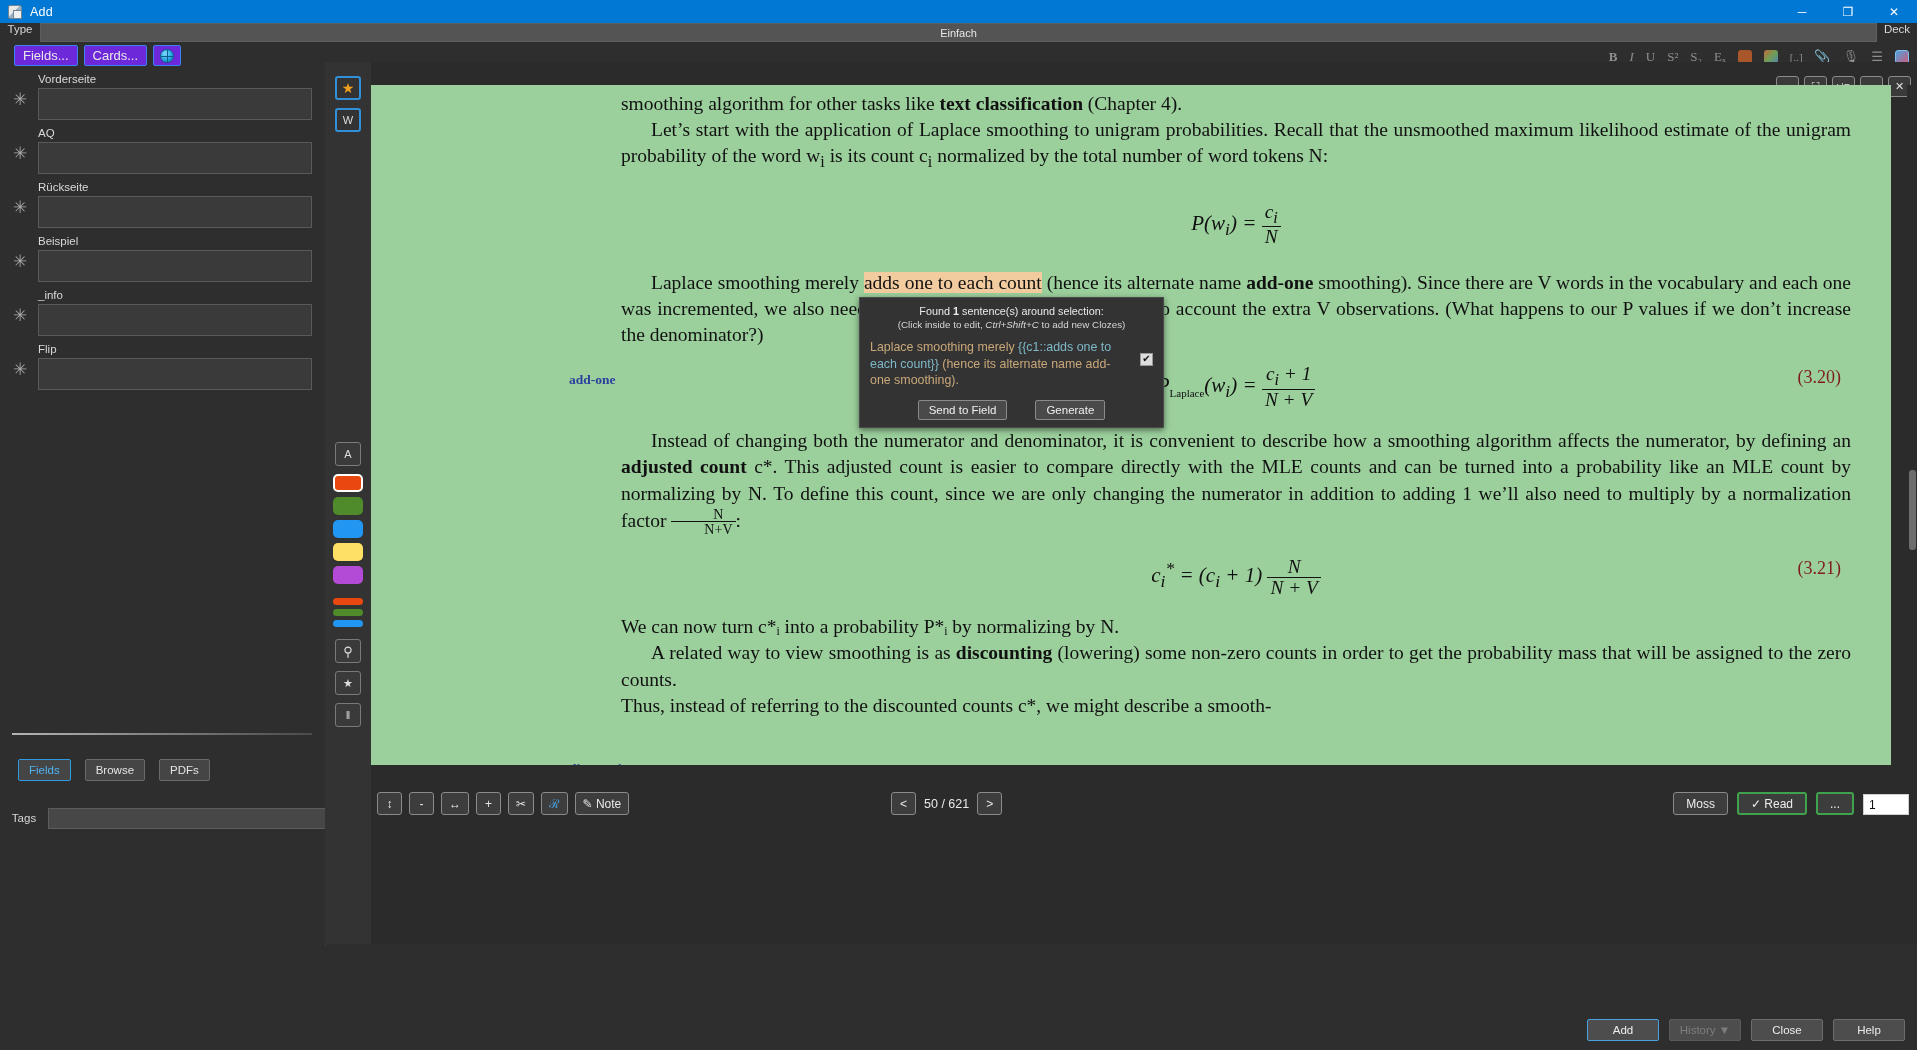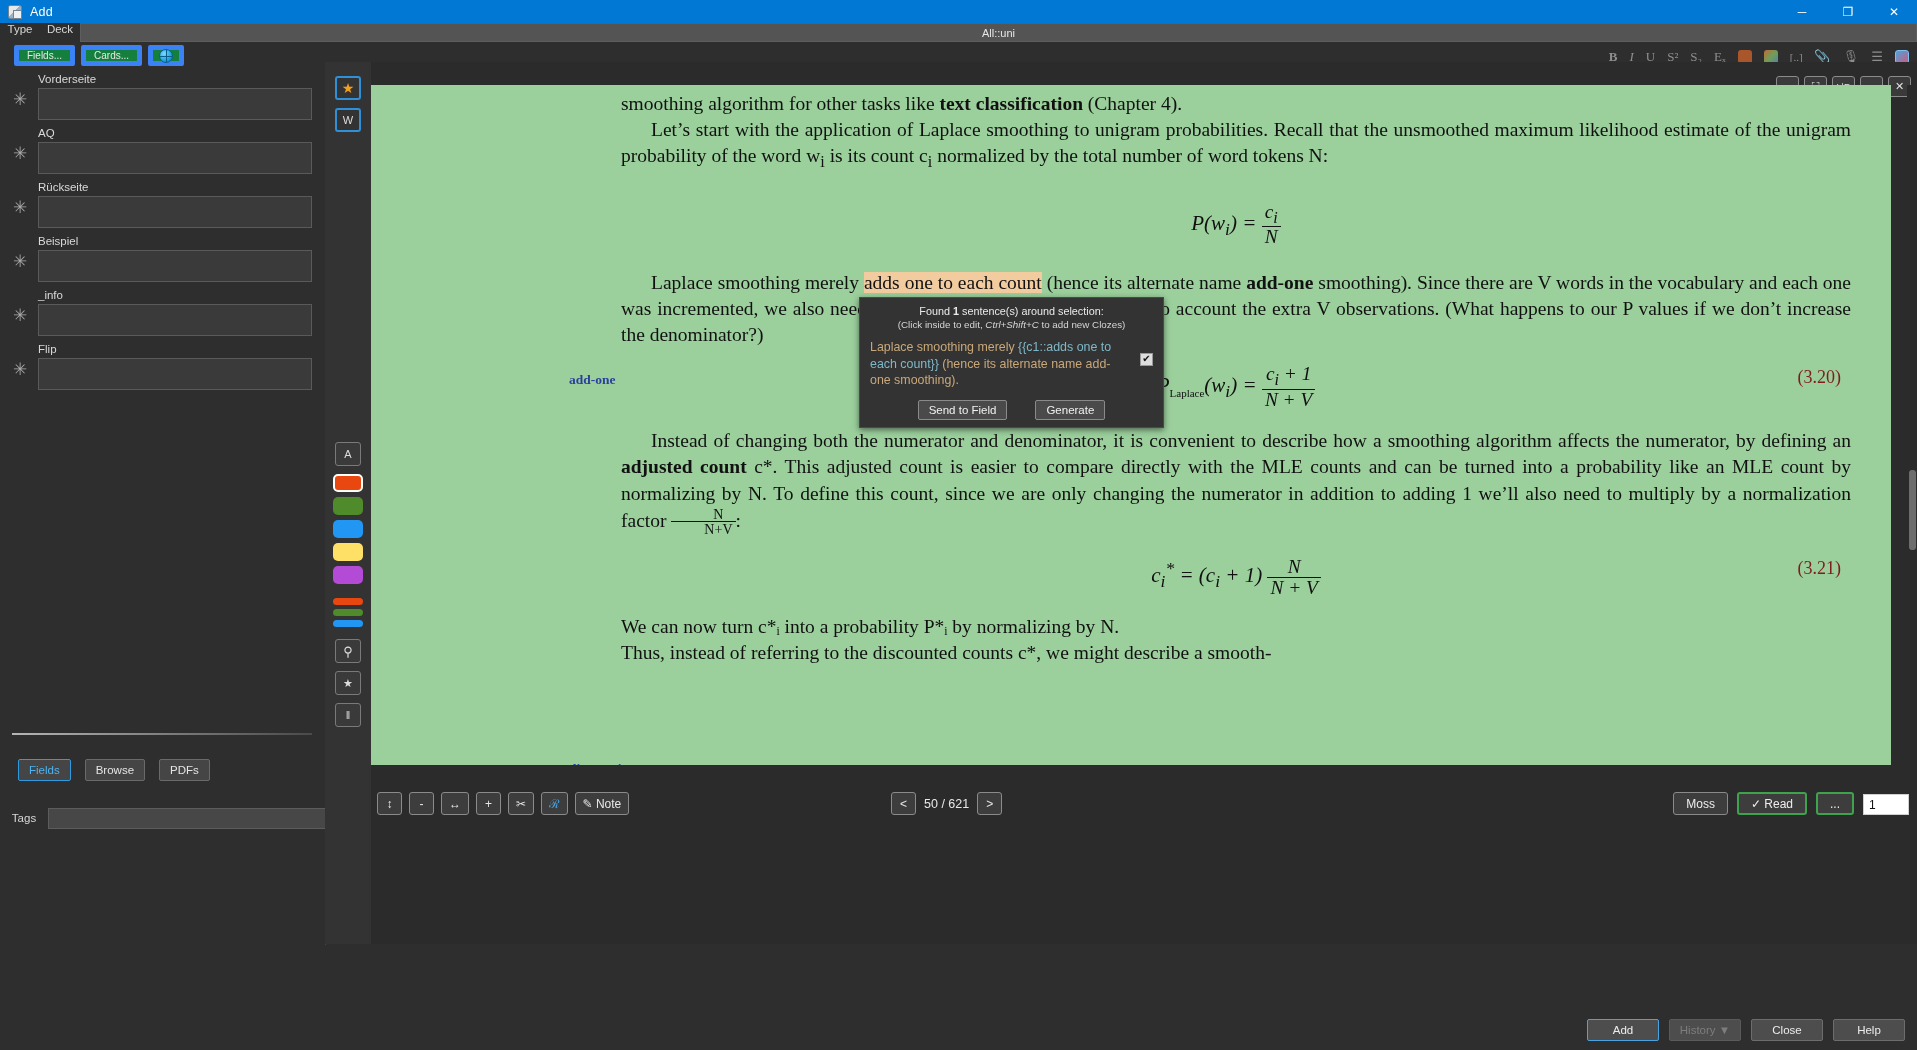--- a/index.html
+++ b/index.html
@@ -35,22 +35,22 @@
   .td-label{ color:#d8d8d8; font-size:11.5px; width:40px; text-align:center;}
   .td-btn{
     flex:1; height:19px; background:#545454; border:1px solid #5e5e5e;
     color:#e6e6e6; font-size:11px; display:flex;align-items:center;justify-content:center;
   }
 
   
   .editor-pane{ position:absolute; left:0; top:45px; width:397px; height:860px; background:#2e2e2e;}
   .ed-toolbar{ position:absolute; left:14px; top:0px; display:flex; gap:6px; align-items:center;}
   .ed-btn{
-    height:21px; min-width:56px; padding:0 8px; background:#15803d; border:5px solid #3b82f6;
-    color:#e8e8e8; font-size:10px; display:flex;align-items:center;justify-content:center; border-radius:2px;
+    height:21px; min-width:56px; padding:0 8px; background:#6d28d9; border:1px solid #3b82f6;
+    color:#e8e8e8; font-size:13px; display:flex;align-items:center;justify-content:center; border-radius:2px;
   }
   .ed-btn.globe{ min-width:28px; padding:0 6px;}
   .globe-ico{ width:14px;height:14px;border-radius:50%;
     background:radial-gradient(circle at 35% 30%, #7fd8ff 0%, #25a8e0 55%, #0f74a8 100%);
     border:1px solid #0c5f8c; position:relative;}
   .globe-ico:before{content:"";position:absolute;left:0;top:6px;width:12px;height:1px;background:#0c5f8c;}
   .globe-ico:after{content:"";position:absolute;left:5.5px;top:0;width:1px;height:12px;background:#0c5f8c;}
 
   .fields-wrap{ position:absolute; left:0; top:27px; width:397px;}
   .field-row{ position:relative; margin-bottom:6px; padding-left:38px; padding-right:86px;}
@@ -196,22 +196,22 @@
     <div class="tb-title">Add</div>
     <div class="win-btns">
       <div class="win-btn">─</div>
       <div class="win-btn">❐</div>
       <div class="win-btn close">✕</div>
     </div>
   </div>
 
   <div class="typedeck">
     <div class="td-label">Type</div>
+    <div class="td-btn">Einfach</div>
     <div class="td-label">Deck</div>
-    <div class="td-btn">All::uni</div>
   </div>
 
   <div class="vsep"></div>
   <div class="hsep"></div>
 
   <div class="rich-tb">
     <span style="font-weight:bold">B</span>
     <span style="font-style:italic">I</span>
     <span style="text-decoration:underline">U</span>
     <span>S²</span>
@@ -379,20 +379,23 @@
             <span class="top">N</span>
             <span class="bot">N + V</span>
           </span>
           <span class="num">(3.21)</span>
         </p>
 
         <p>We can now turn c*ᵢ into a probability P*ᵢ by normalizing by N.</p>
 
         <div class="mnote" style="top:671px">discounting</div>
 
+        <p class="indent">
+          <span>A related way to view smoothing is as </span><b>discounting</b><span> (lowering) some non-zero counts in order to get the probability mass that will be assigned to the zero counts.</span>
+        </p>
 
         <p>Thus, instead of referring to the discounted counts c*, we might describe a smooth-</p>
 
       </div>
     </div>
 
     <div class="pdf-scrollbar">
       <div class="thumb"></div>
     </div>
 

